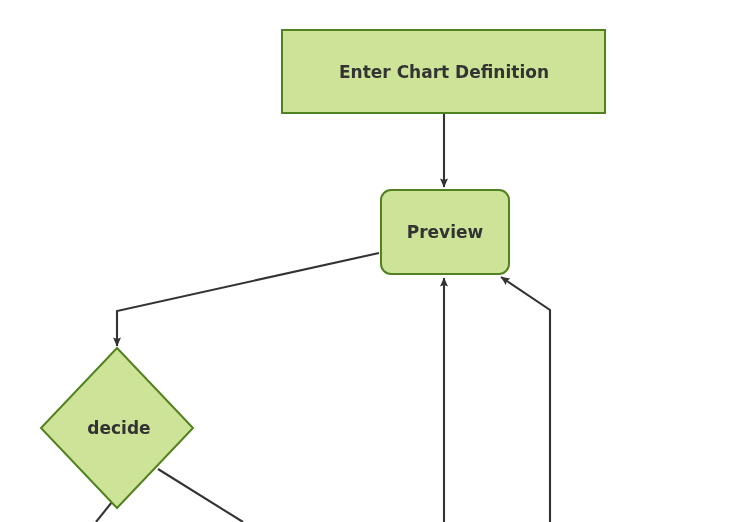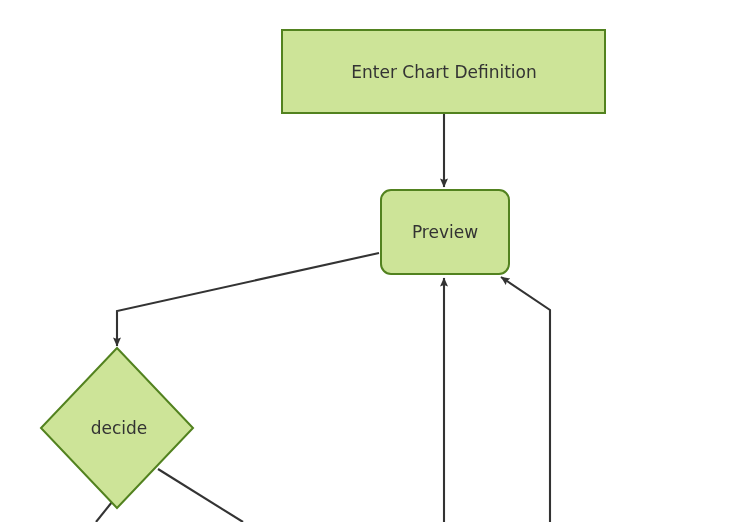--- a/index.html
+++ b/index.html
@@ -9,20 +9,21 @@
   }
   body {
     font-family: "DejaVu Sans", sans-serif;
   }
   #canvas {
     position: relative;
     width: 740px;
     height: 522px;
     background: #ffffff;
     overflow: hidden;
+    font-weight: bold;
   }
   #flow-svg {
     position: absolute;
     top: 0;
     left: 0;
     width: 740px;
     height: 522px;
     display: block;
   }
   .node-label {

